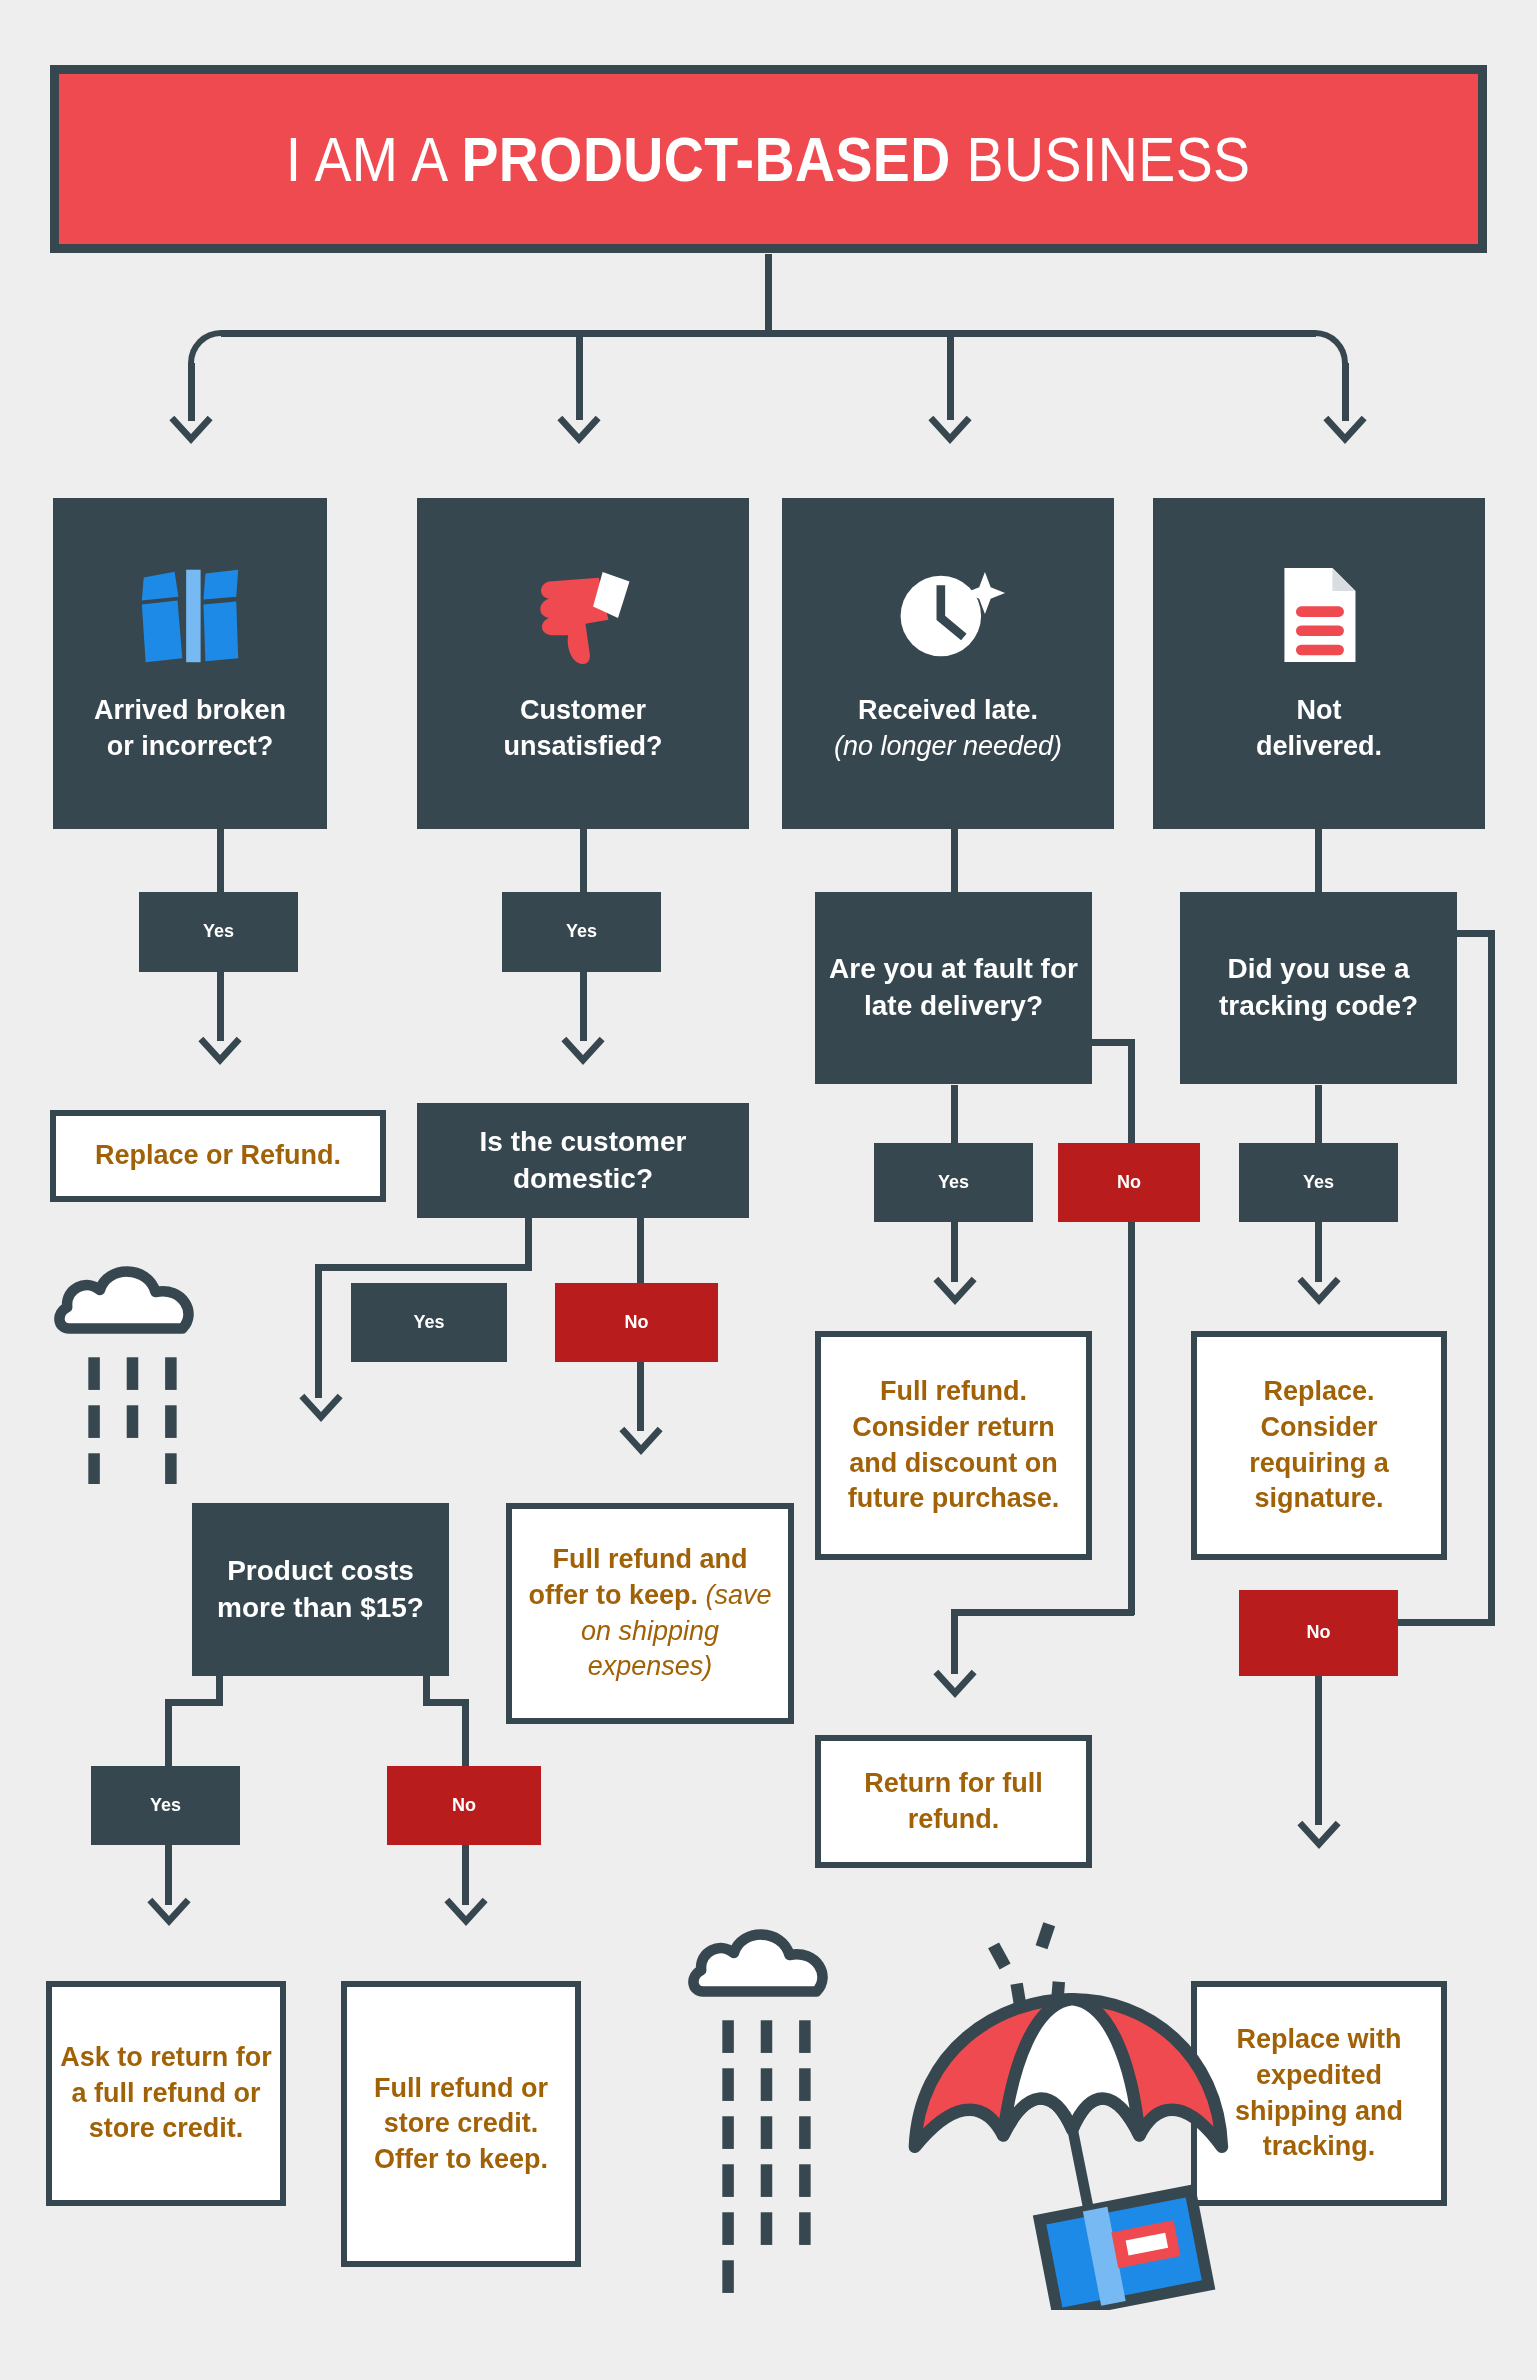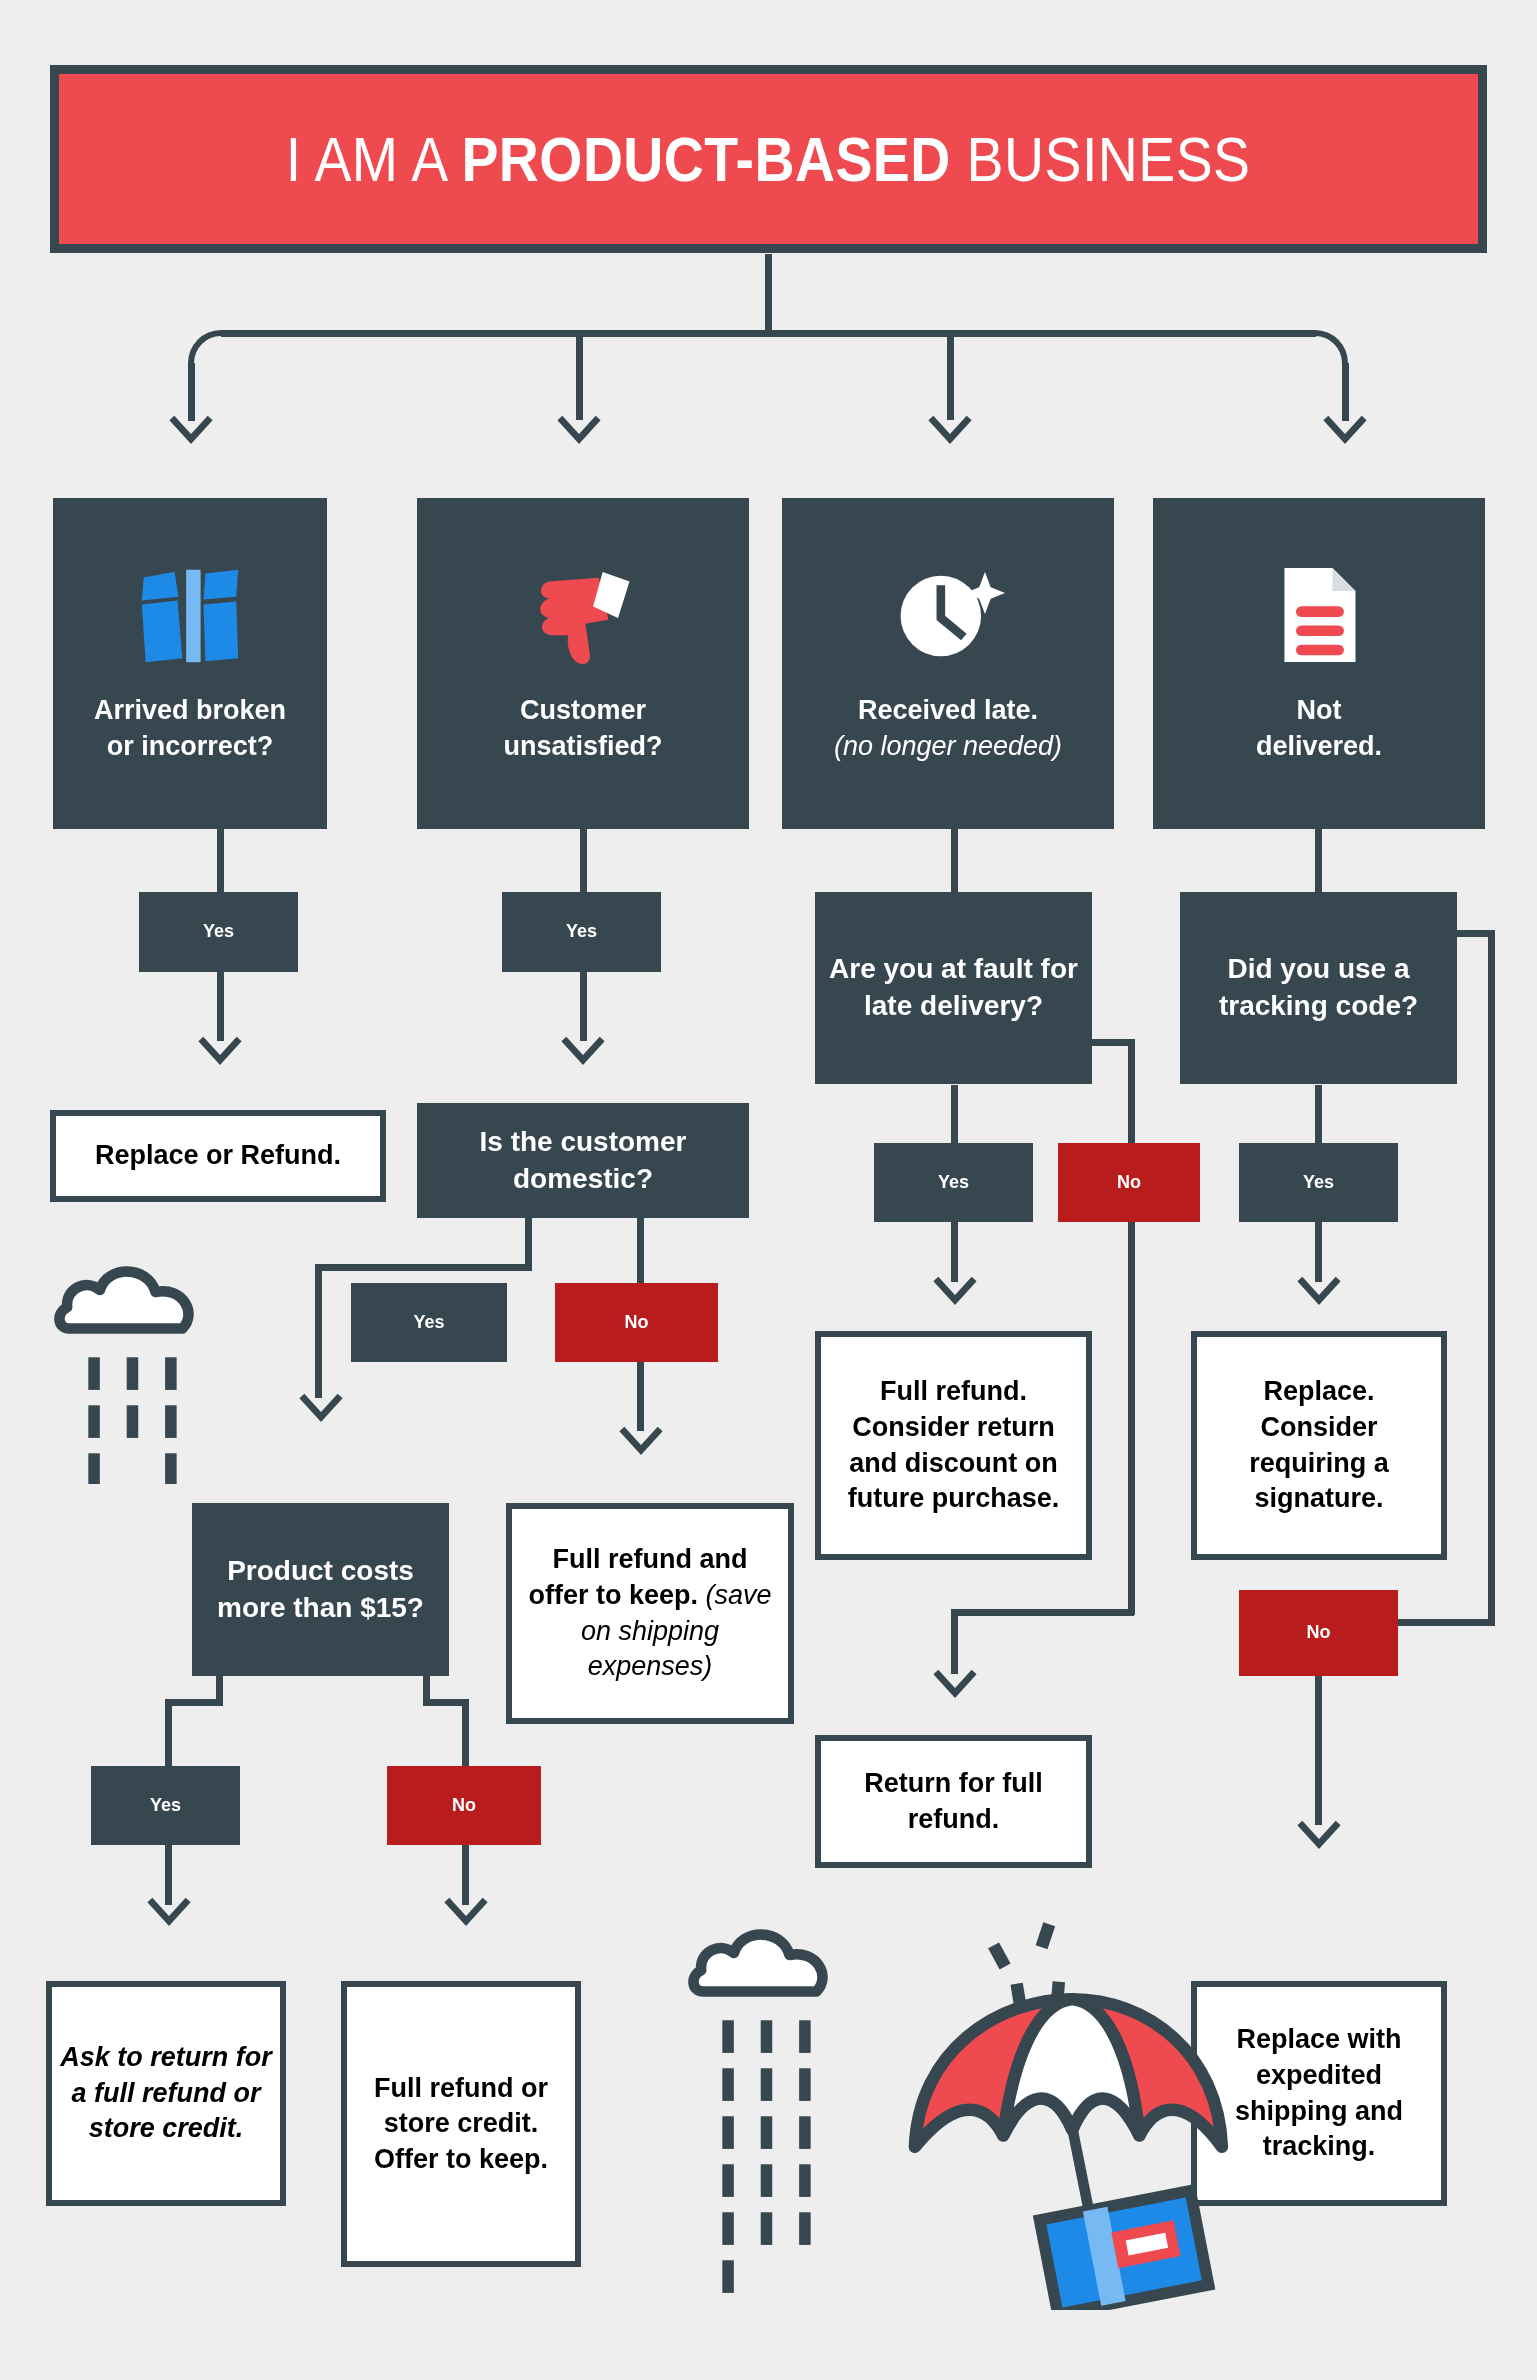--- a/index.html
+++ b/index.html
@@ -50,21 +50,21 @@
     color:#ffffff;
     font-weight:700;
   }
   .red{
     background:#b91c1c;
     color:#ffffff;
     font-weight:700;
   }
   .white{
     background:#ffffff;
-    color:#000000;
+    color:#a16207;
     font-weight:700;
     border:6.7px solid #37474f;
   }
   .white .inner{
     padding:3.8px 7.7px;
   }
   .icon-box{flex-direction:column;}
   .icon-box .glyph{
     height:106px;
     display:flex;align-items:center;justify-content:center;
@@ -281,21 +281,21 @@
   <div class="box red lbl" style="left:387px;top:1766px;width:154px;height:79px;">
     <span>No</span>
   </div>
   <div class="ln vline" style="left:462px;top:1845px;height:60px;"></div>
   <div class="arrowhead" style="left:444px;top:1897px;">
     <svg width="44" height="31" viewBox="0 0 46 32">
         <path d="M3 3 L23 25 L43 3" fill="none" stroke="#37474f" stroke-width="7"></path>
       </svg>
   </div>
 
-  <div class="box white res" style="left:46px;top:1981px;width:240px;height:225px;font-style:italic;">
+  <div class="box white res" style="left:46px;top:1981px;width:240px;height:225px;">
     <div class="inner">Ask to return for a full refund or store credit.</div>
   </div>
   <div class="box white res" style="left:341px;top:1981px;width:240px;height:286px;">
     <div class="inner">Full refund or store credit. Offer to keep.</div>
   </div>
 
   <div class="ln vline" style="left:951px;top:829px;height:63px;"></div>
   <div class="box dark q" style="left:815px;top:892px;width:277px;height:192px;">
     <span>Are you at fault for late delivery?</span>
   </div>

